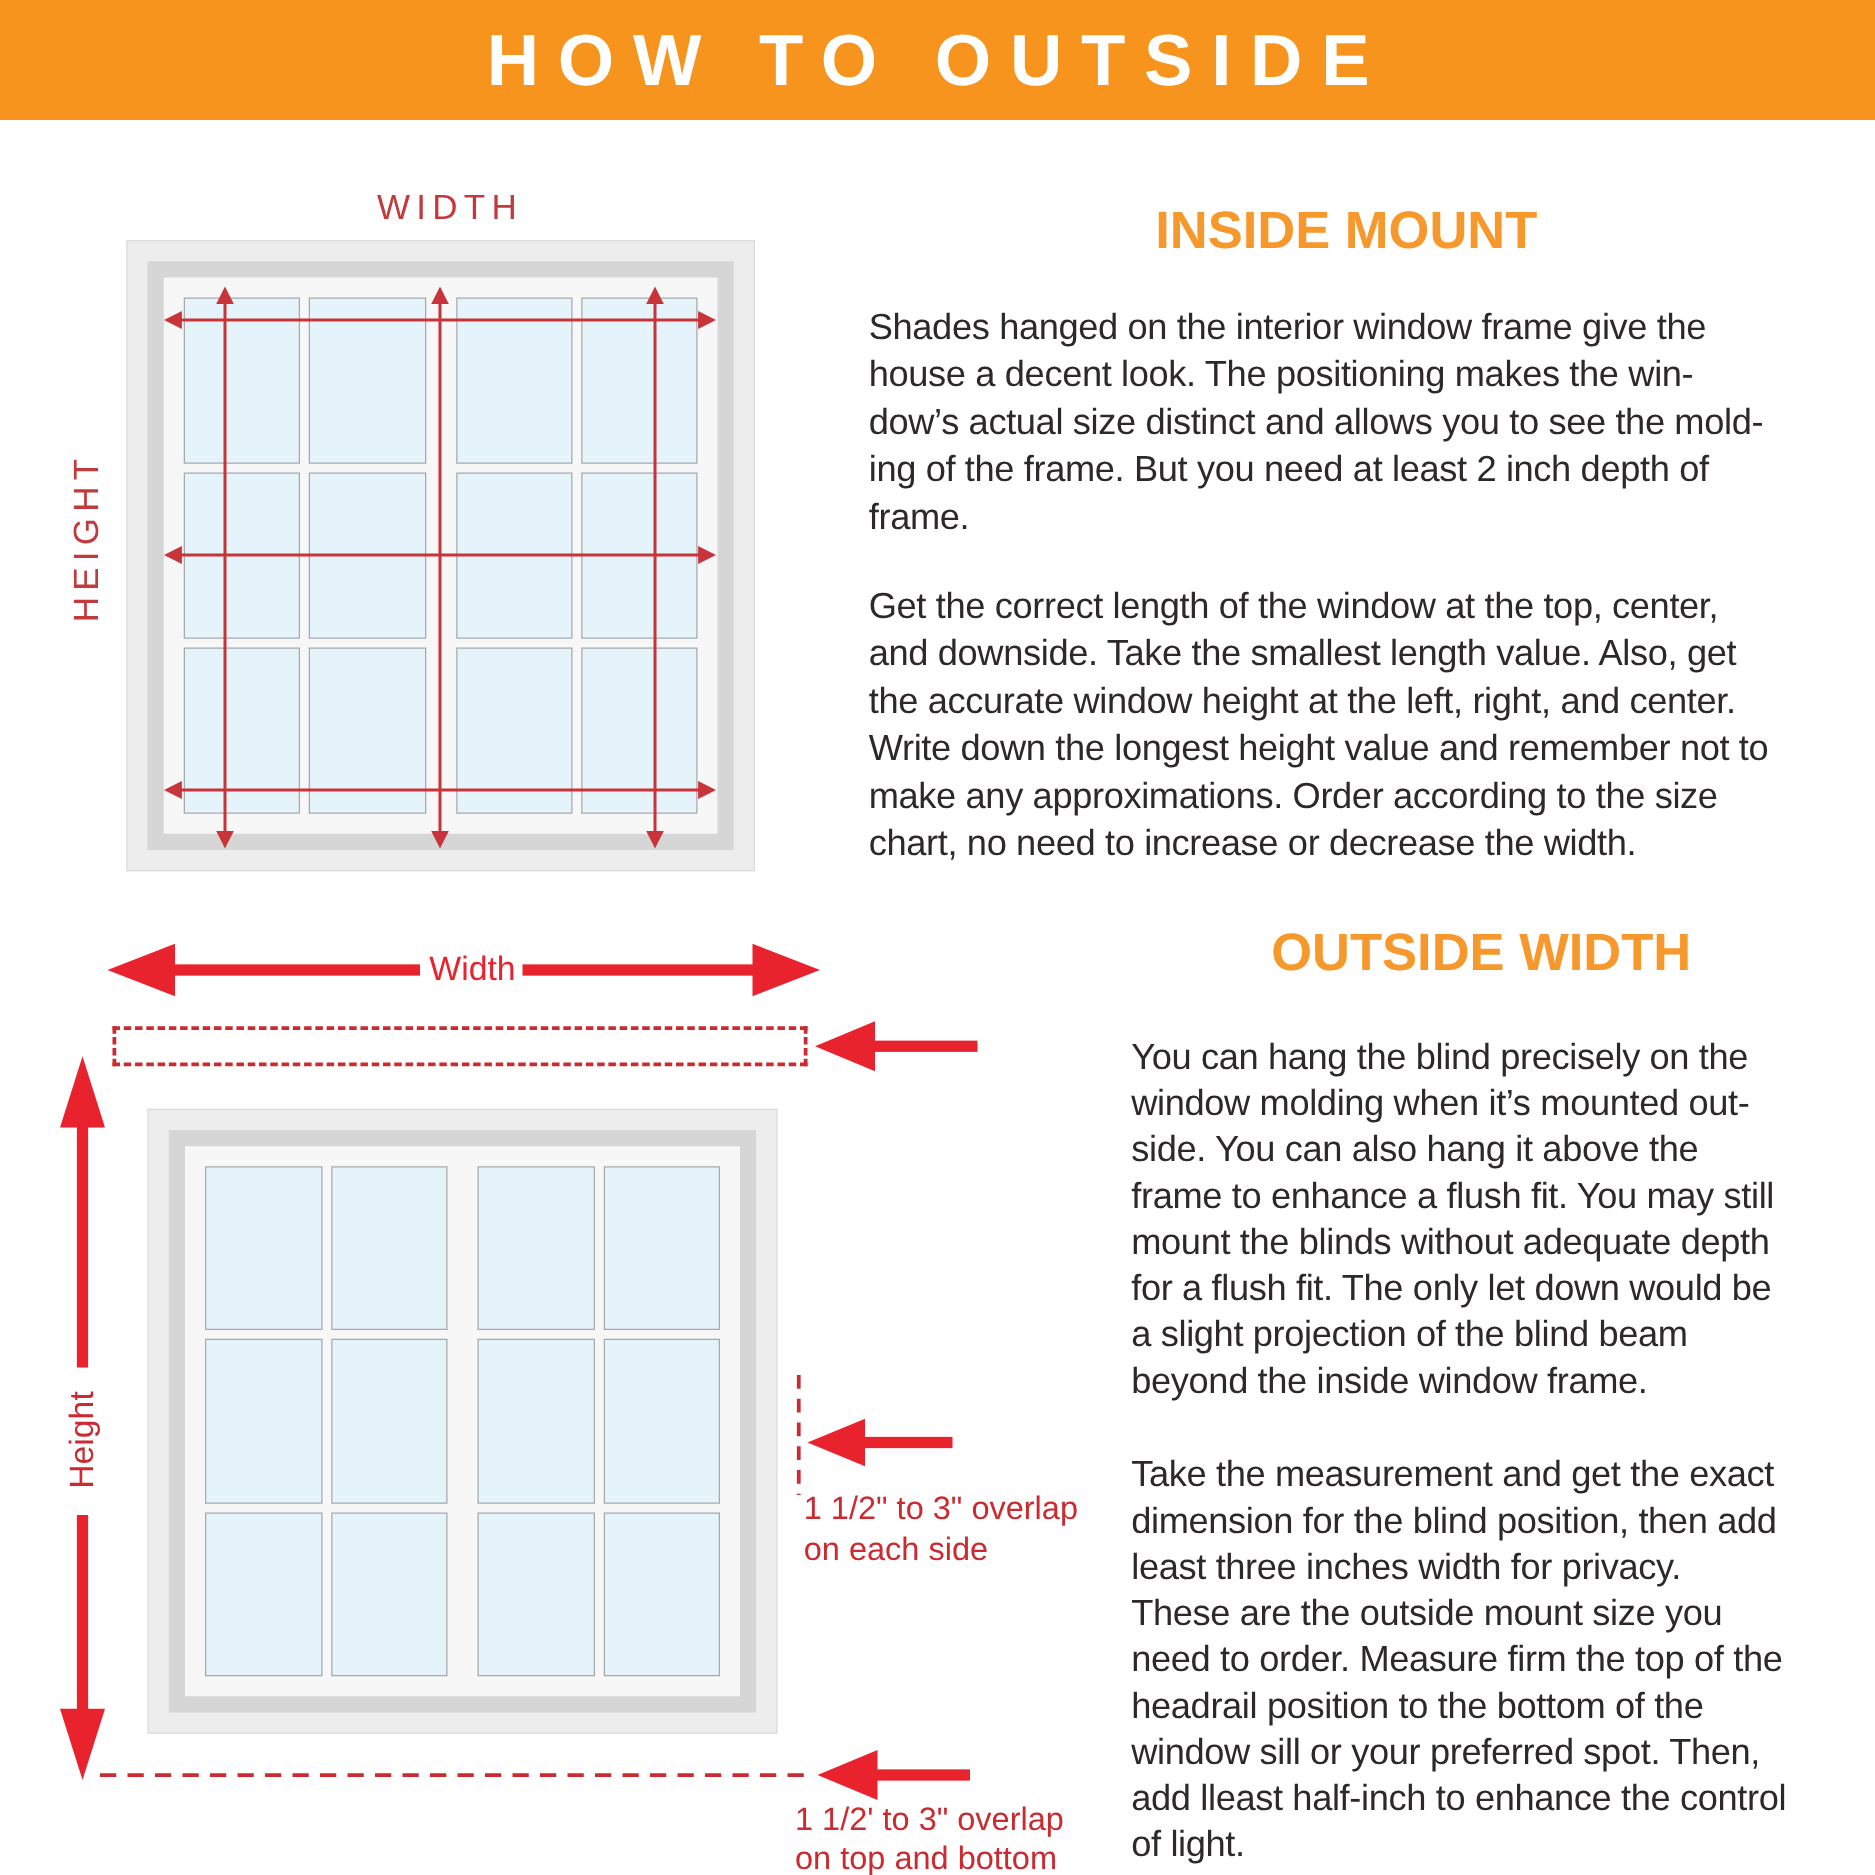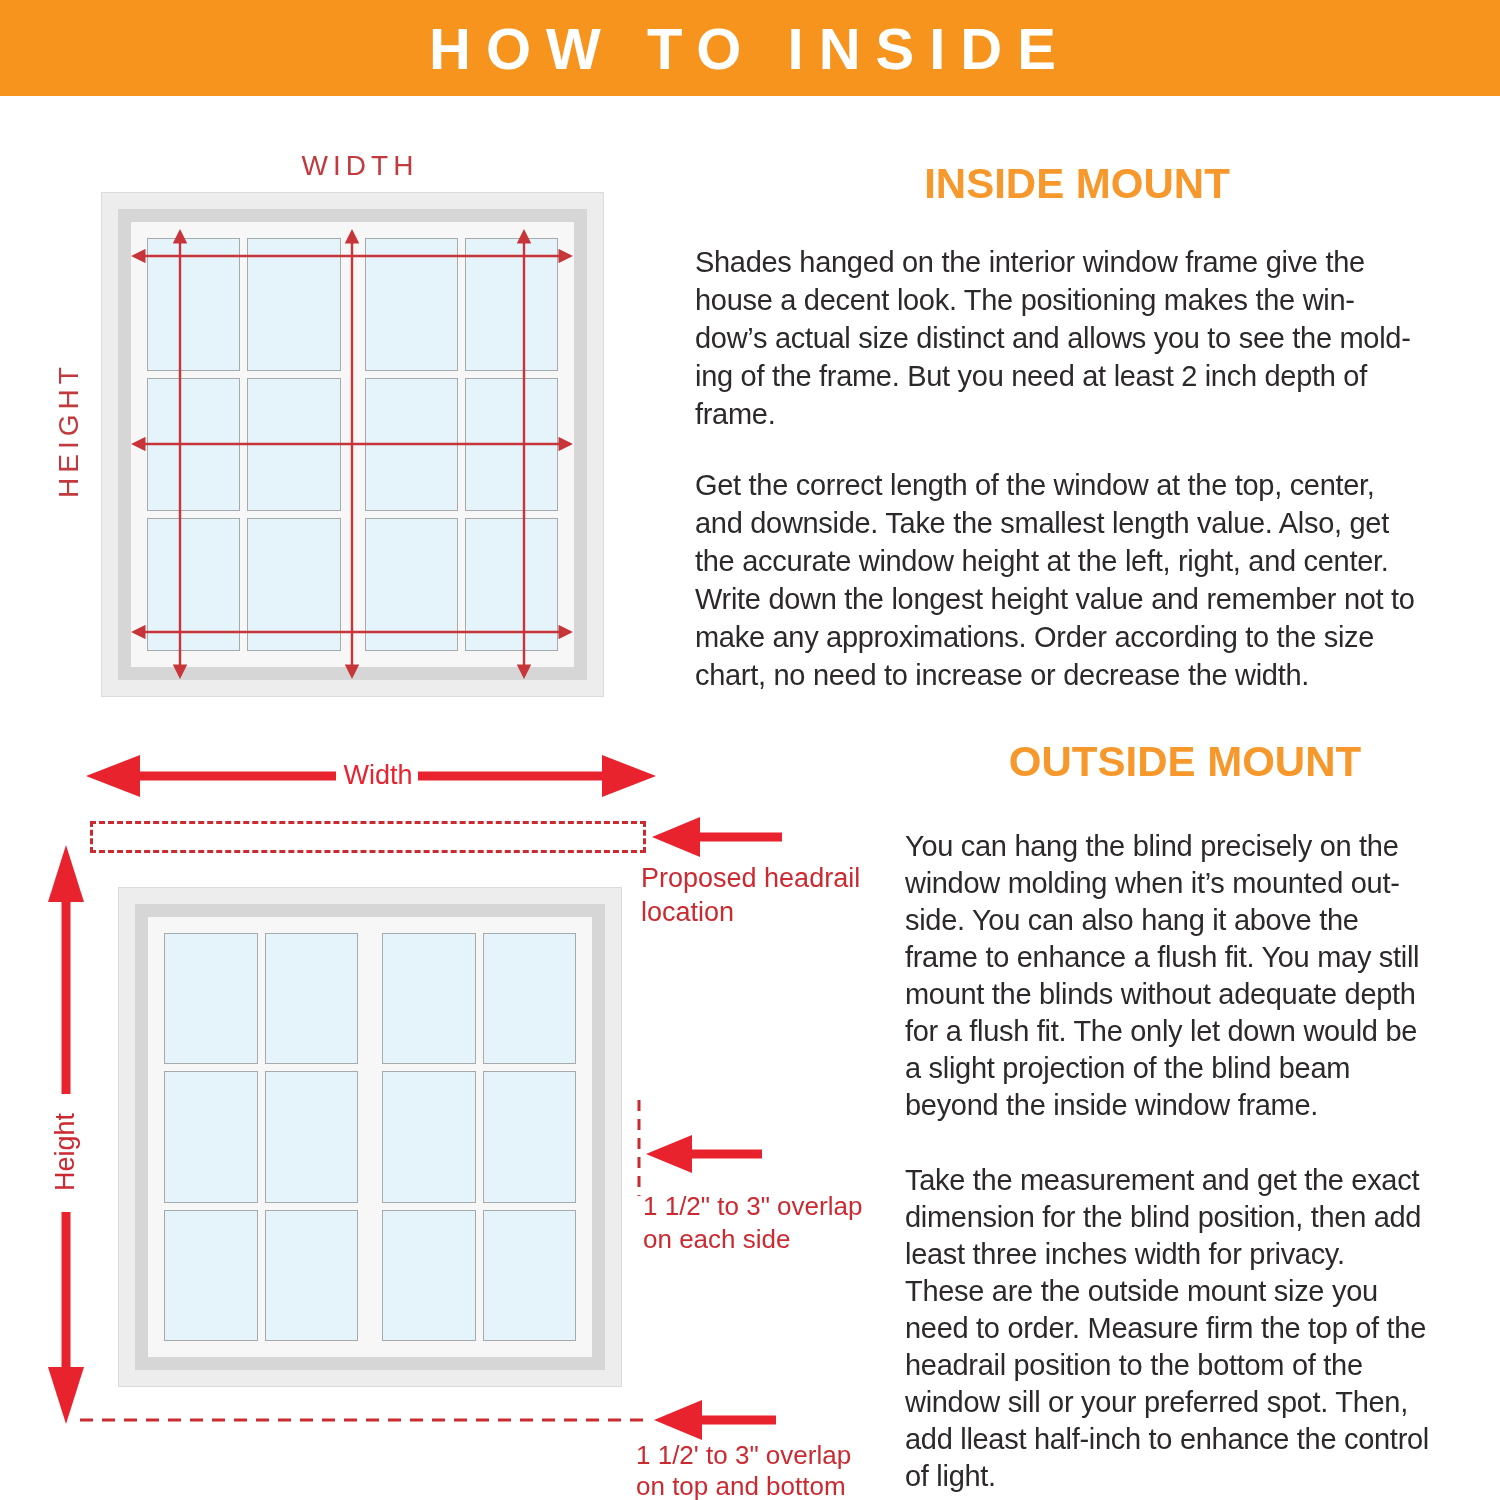--- a/index.html
+++ b/index.html
@@ -34,21 +34,21 @@
   .para{position:absolute;color:#2D292A;font-size:29px;line-height:38px;letter-spacing:-0.3px;
         white-space:pre-line;}
   .para.outside{line-height:37px;}
 </style>
 </head>
 <body>
 
 <div class="page">
 
   <header class="banner">
-    <h1>HOW TO INSIDE</h1>
+    <h1>HOW TO OUTSIDE</h1>
   </header>
 
   <div class="dlabel" style="left:260px;top:150px;width:200px;">WIDTH</div>
   <div class="dlabel rot" style="left:-30px;top:413px;width:200px;height:34px;">HEIGHT</div>
 
   <div class="window" style="left:101px;top:192px;width:503px;height:505px;">
     <div class="win-band">
       <div class="win-inner">
         <div class="sash">
             <div class="pane"></div>
@@ -67,22 +67,20 @@
             <div class="pane"></div>
           </div>
       </div>
     </div>
   </div>
 
   <div class="width-word" style="left:336px;top:760px;width:84px;">Width</div>
 
   <div class="headrail-rect"></div>
 
-  <div class="red-note" style="left:641px;top:861px;font-size:27px;line-height:34px;">Proposed headrail
-location</div>
 
   <div class="window" style="left:118px;top:887px;width:504px;height:500px;">
     <div class="win-band">
       <div class="win-inner">
         <div class="sash">
             <div class="pane"></div>
             <div class="pane"></div>
             <div class="pane"></div>
             <div class="pane"></div>
             <div class="pane"></div>
@@ -162,21 +160,21 @@
 dow’s actual size distinct and allows you to see the mold-
 ing of the frame. But you need at least 2 inch depth of
 frame.</div>
   <div class="para" style="left:695px;top:466px;width:810px;">Get the correct length of the window at the top, center,
 and downside. Take the smallest length value. Also, get
 the accurate window height at the left, right, and center.
 Write down the longest height value and remember not to
 make any approximations. Order according to the size
 chart, no need to increase or decrease the width.</div>
 
-  <h2 class="mount-heading" style="left:885px;top:738px;width:600px;">OUTSIDE MOUNT</h2>
+  <h2 class="mount-heading" style="left:885px;top:738px;width:600px;">OUTSIDE WIDTH</h2>
   <div class="para outside" style="left:905px;top:828px;width:590px;">You can hang the blind precisely on the
 window molding when it’s mounted out-
 side. You can also hang it above the
 frame to enhance a flush fit. You may still
 mount the blinds without adequate depth
 for a flush fit. The only let down would be
 a slight projection of the blind beam
 beyond the inside window frame.</div>
   <div class="para outside" style="left:905px;top:1162px;width:590px;">Take the measurement and get the exact
 dimension for the blind position, then add

